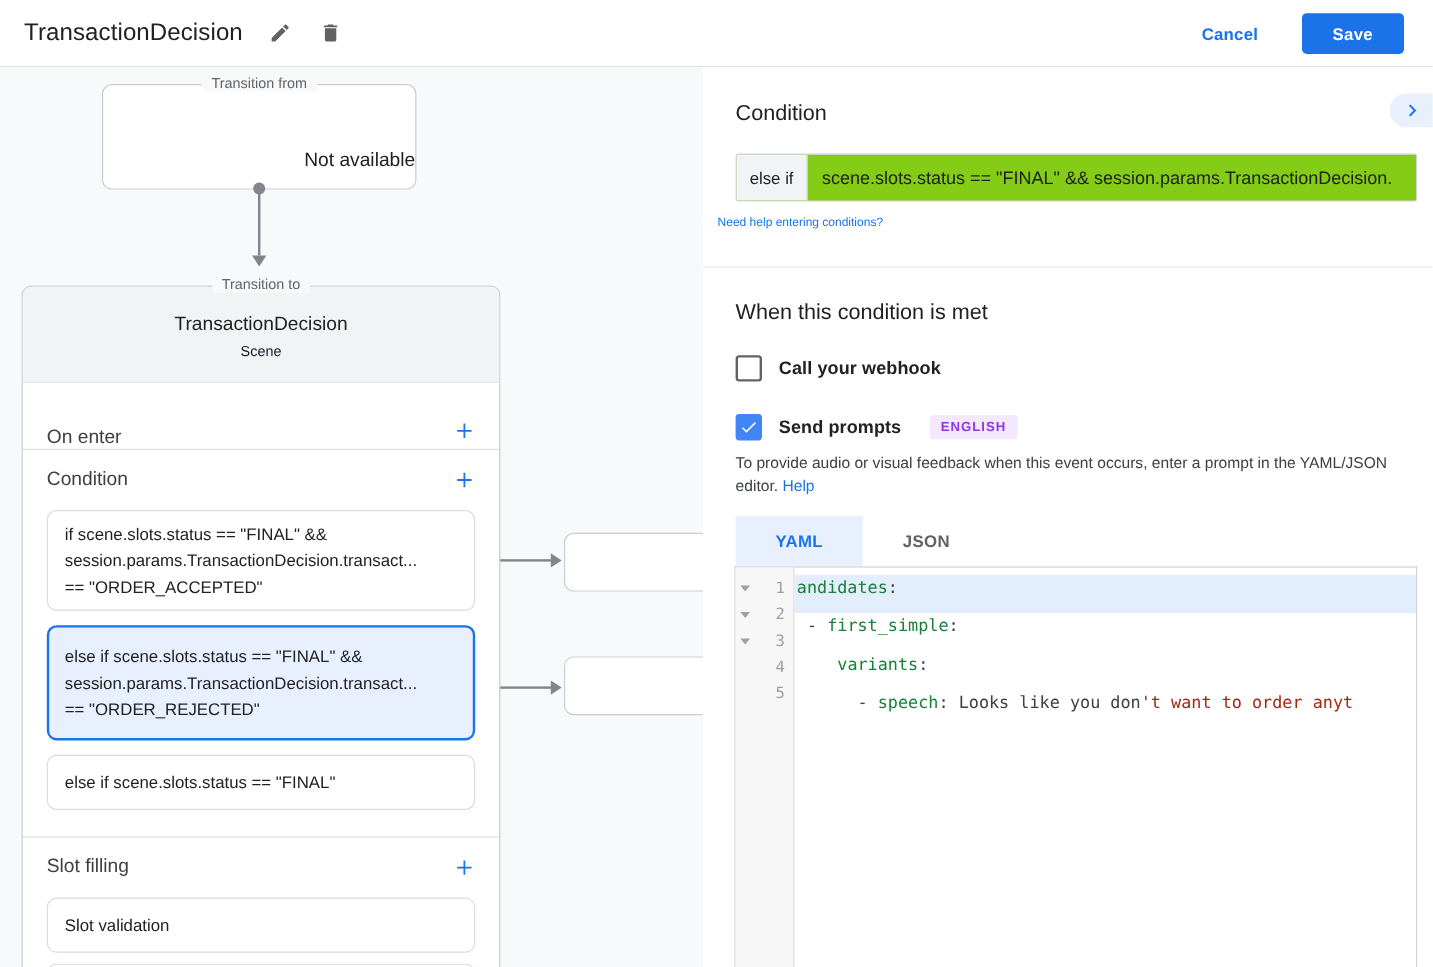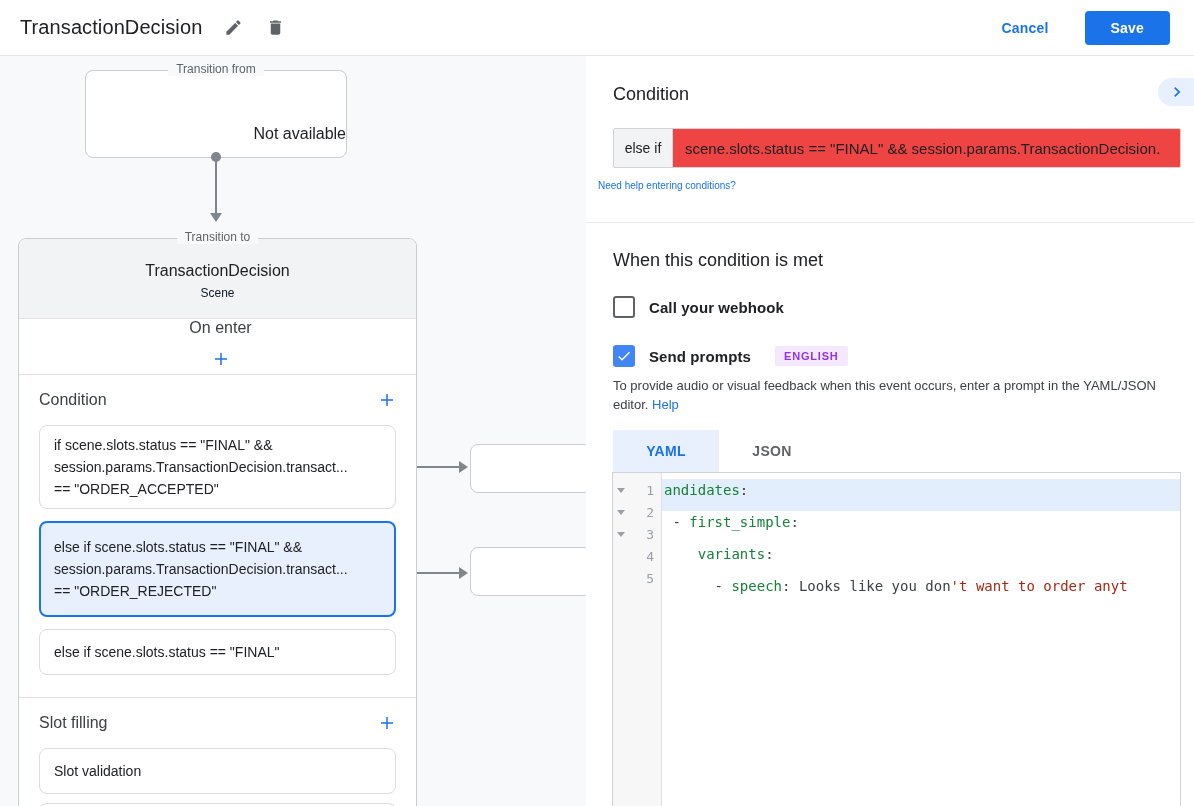--- a/index.html
+++ b/index.html
@@ -66,23 +66,22 @@
     background:#fff; border:1px solid #c9cdd1; border-radius:8px 8px 0 0;
   }
   .scene-header {
     height:80px; background:#f1f3f4; border-bottom:1px solid #e0e0e0;
     border-radius:8px 8px 0 0; text-align:center; padding-top:23px;
   }
   .scene-title { font-size:16px; color:#202124; }
   .scene-subtitle { font-size:12px; color:#0f172a; margin-top:6px; }
 
   .section-row {
-    display:flex; align-items:center; justify-content:space-between;
+    display:flex; align-items:flex-end; justify-content:space-between;
     padding:0 14px 0 20px;
-    flex-direction:column;
   }
   .section-label { font-size:16px; color:#3c4043; }
   .plus-btn {
     width:30px; height:30px; border:none; background:transparent; cursor:pointer;
     display:flex; align-items:center; justify-content:center;
   }
   .on-enter { height:56px; border-bottom:1px solid #e0e0e0; }
   .sect { border-bottom:1px solid #e0e0e0; padding:0 20px 22px; }
   .sect-head { display:flex; align-items:center; justify-content:space-between;
     height:50px; margin:0 -6px 0 0; }
@@ -118,21 +117,21 @@
   }
   .panel-h1 { position:absolute; left:27px; top:28px; font-size:18px; font-weight:400; color:#202124; }
   .chevron-pill {
     position:absolute; right:-16px; top:22px; width:52px; height:28px;
     background:#e8f0fe; border:none; border-radius:14px; cursor:pointer;
     display:flex; align-items:center; justify-content:flex-start; padding-left:9px;
   }
   .chevron-pill svg { fill:#1a73e8; }
   .cond-input-group {
     position:absolute; left:27px; top:72px; width:568px; height:40px;
-    border:1px solid #d0d3d7; border-radius:2px; display:flex; background:#ef4444;
+    border:1px solid #d0d3d7; border-radius:2px; display:flex; background:#84cc16;
   }
   .cond-prefix {
     width:59px; background:#f1f3f4; border-right:1px solid #d0d3d7;
     display:flex; align-items:center; justify-content:center;
     font-size:14px; color:#202124; flex:none;
   }
   .cond-input {
     flex:1; border:none; outline:none; font-size:15px; color:#202124;
     padding:0 12px; font-family:"Liberation Sans", sans-serif; background:transparent;
     min-width:0;

